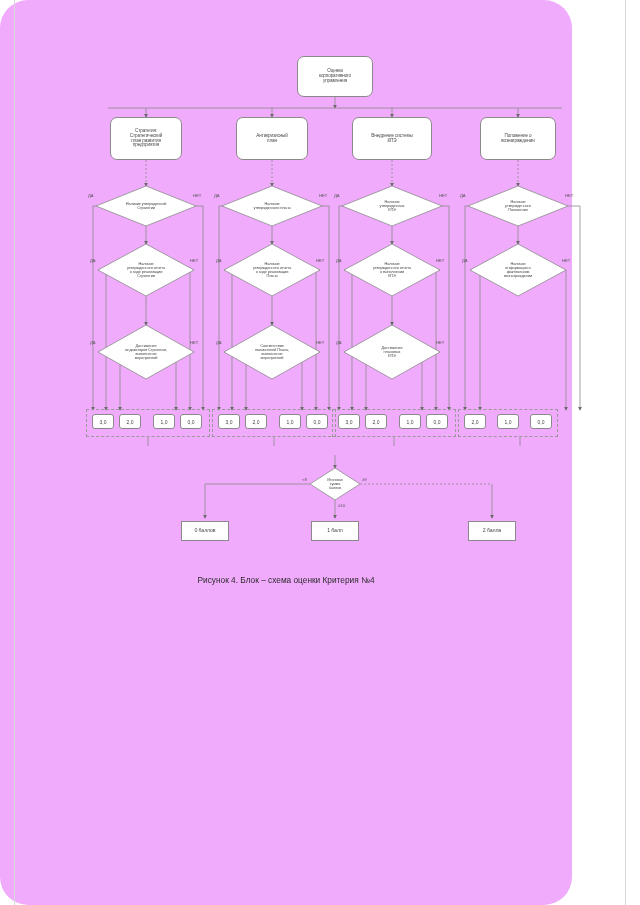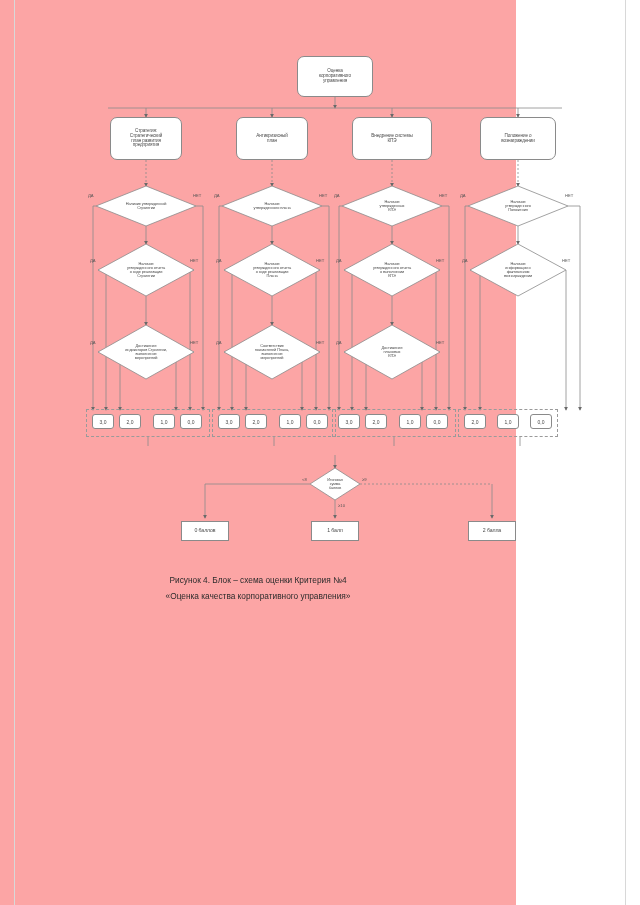--- a/index.html
+++ b/index.html
@@ -9,23 +9,24 @@
   }
   body {
     width: 640px;
     height: 905px;
     font-family: "Liberation Sans", sans-serif;
     position: relative;
     overflow: hidden;
   }
   #page {
     position: relative;
-    width: 516px;
+    width: 572px;
     height: 905px;
-    background: #fca5a5;
+    background: #f0abfc;
+    border-radius: 28px;
   }
   
   .sheet-edge {
     position: absolute;
     top: 0;
     bottom: 0;
     width: 1px;
     background: #d8d8d8;
   }
   .diagram-svg {
@@ -355,15 +356,14 @@
   <div class="plain-box blur" style="left:181px; top:521px; width:48px; height:20px;"></div>
   <div class="node-text blur" style="left:181px; top:521px; width:48px; height:20px; font-size:5.2px;">0 баллов</div>
 
   <div class="plain-box blur" style="left:311px; top:521px; width:48px; height:20px;"></div>
   <div class="node-text blur" style="left:311px; top:521px; width:48px; height:20px; font-size:5.2px;">1 балл</div>
 
   <div class="plain-box blur" style="left:468px; top:521px; width:48px; height:20px;"></div>
   <div class="node-text blur" style="left:468px; top:521px; width:48px; height:20px; font-size:5.2px;">2 балла</div>
 
   <div class="caption" style="top:573px;">Рисунок 4. Блок – схема оценки Критерия №4</div>
-  <div class="caption" style="top:589px;">«Оценка качества корпоративного управления»</div>
 
 </div>
 
 </body></html>

